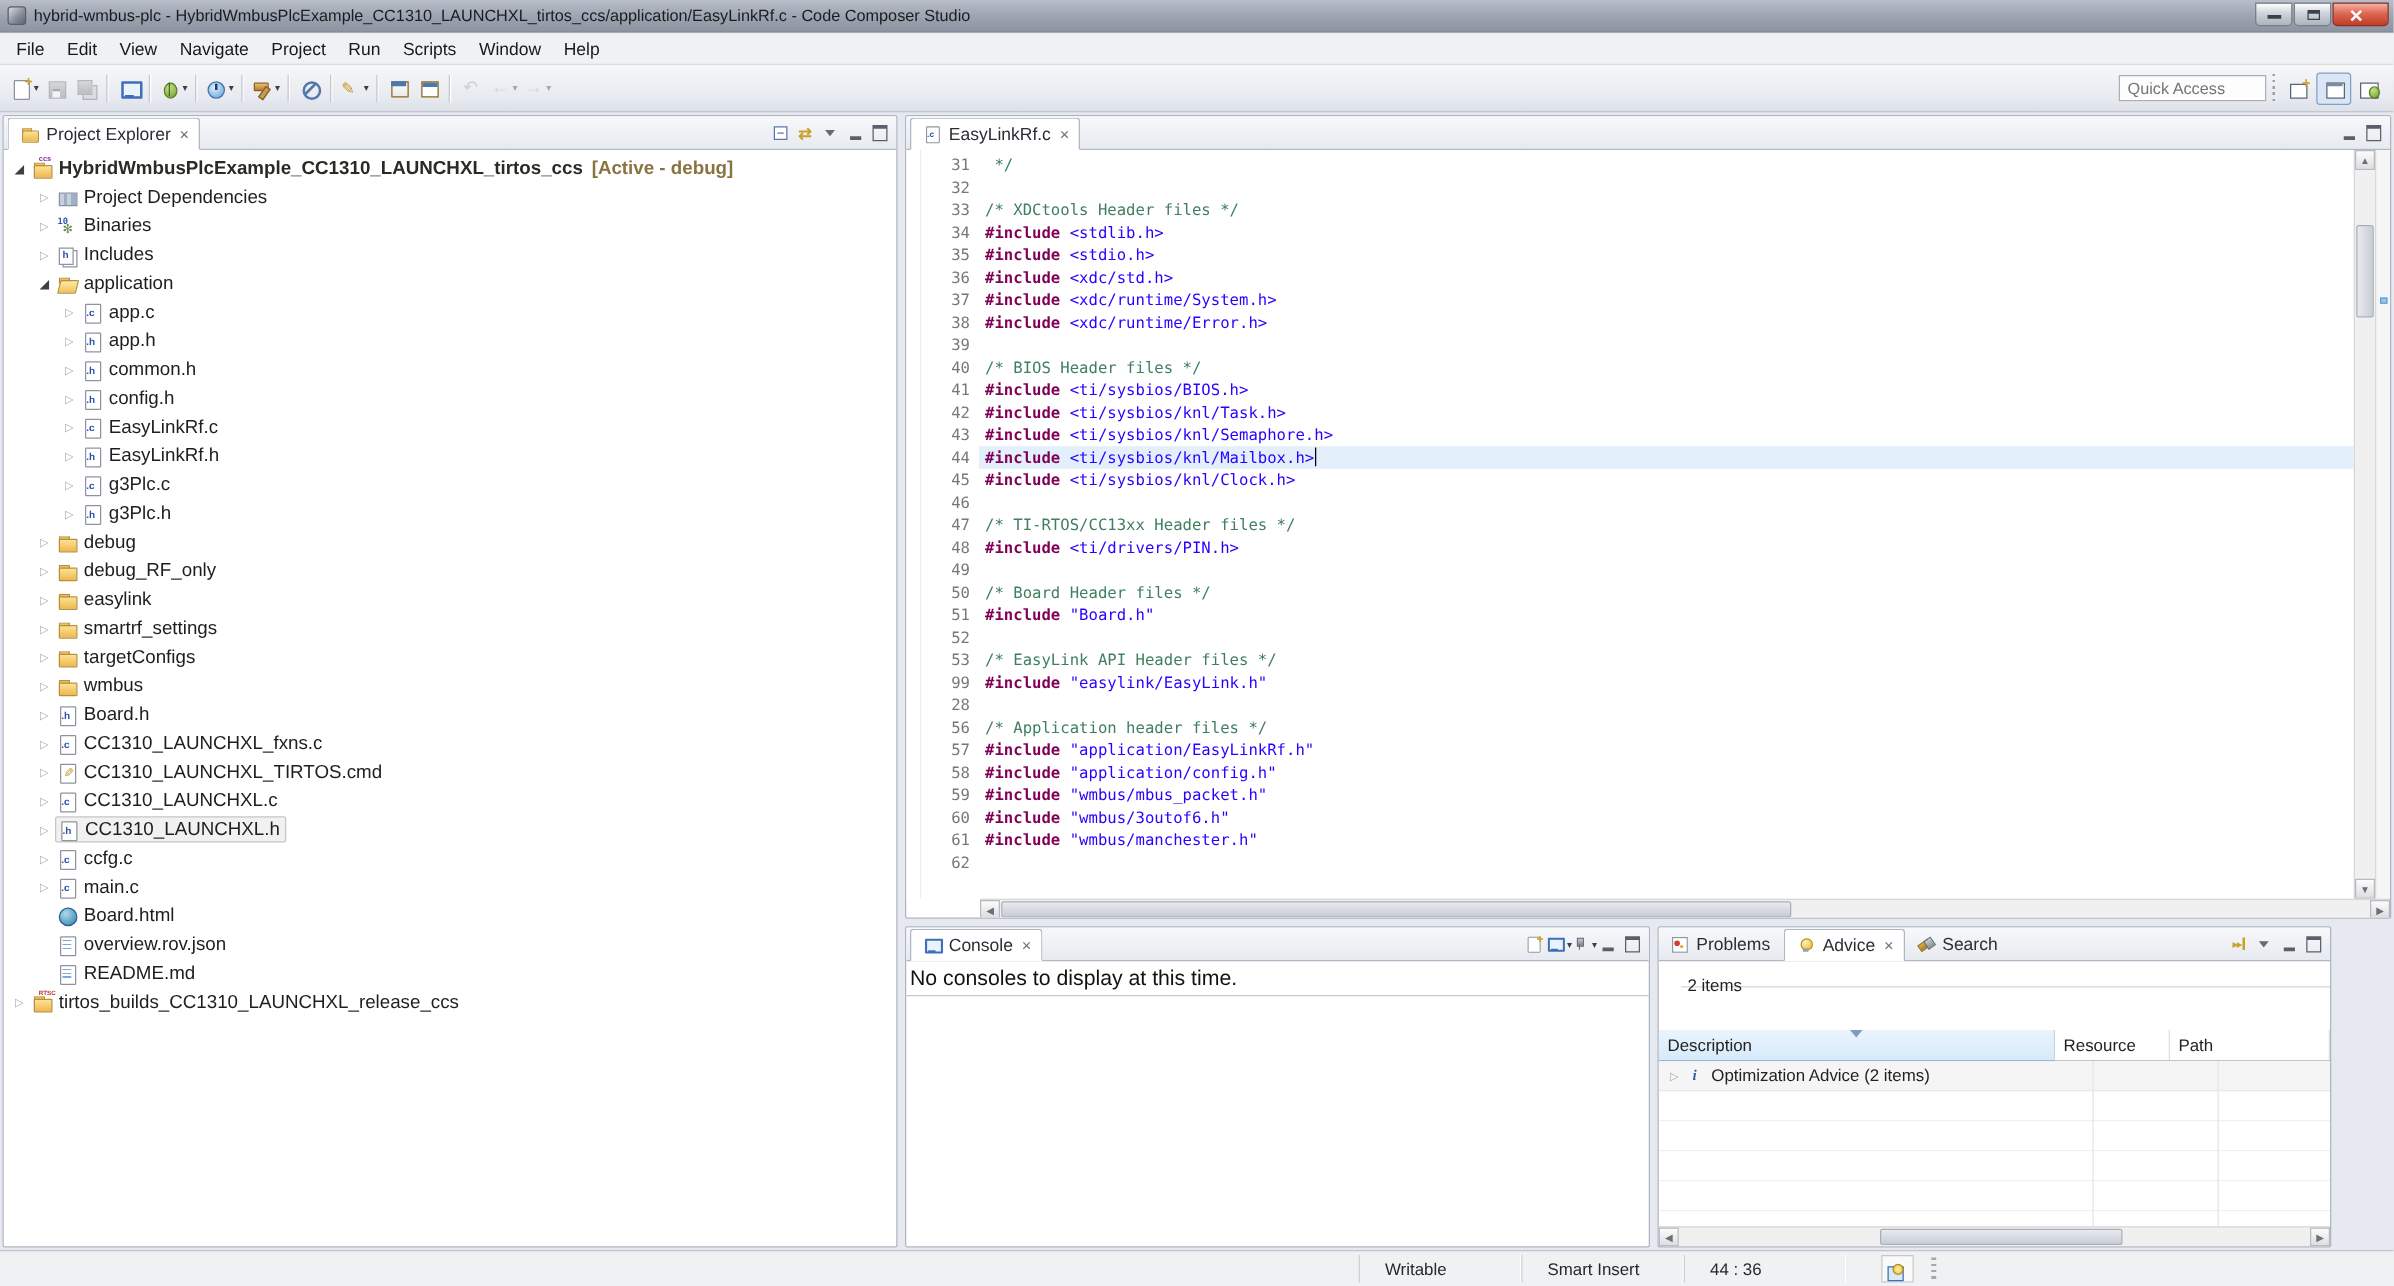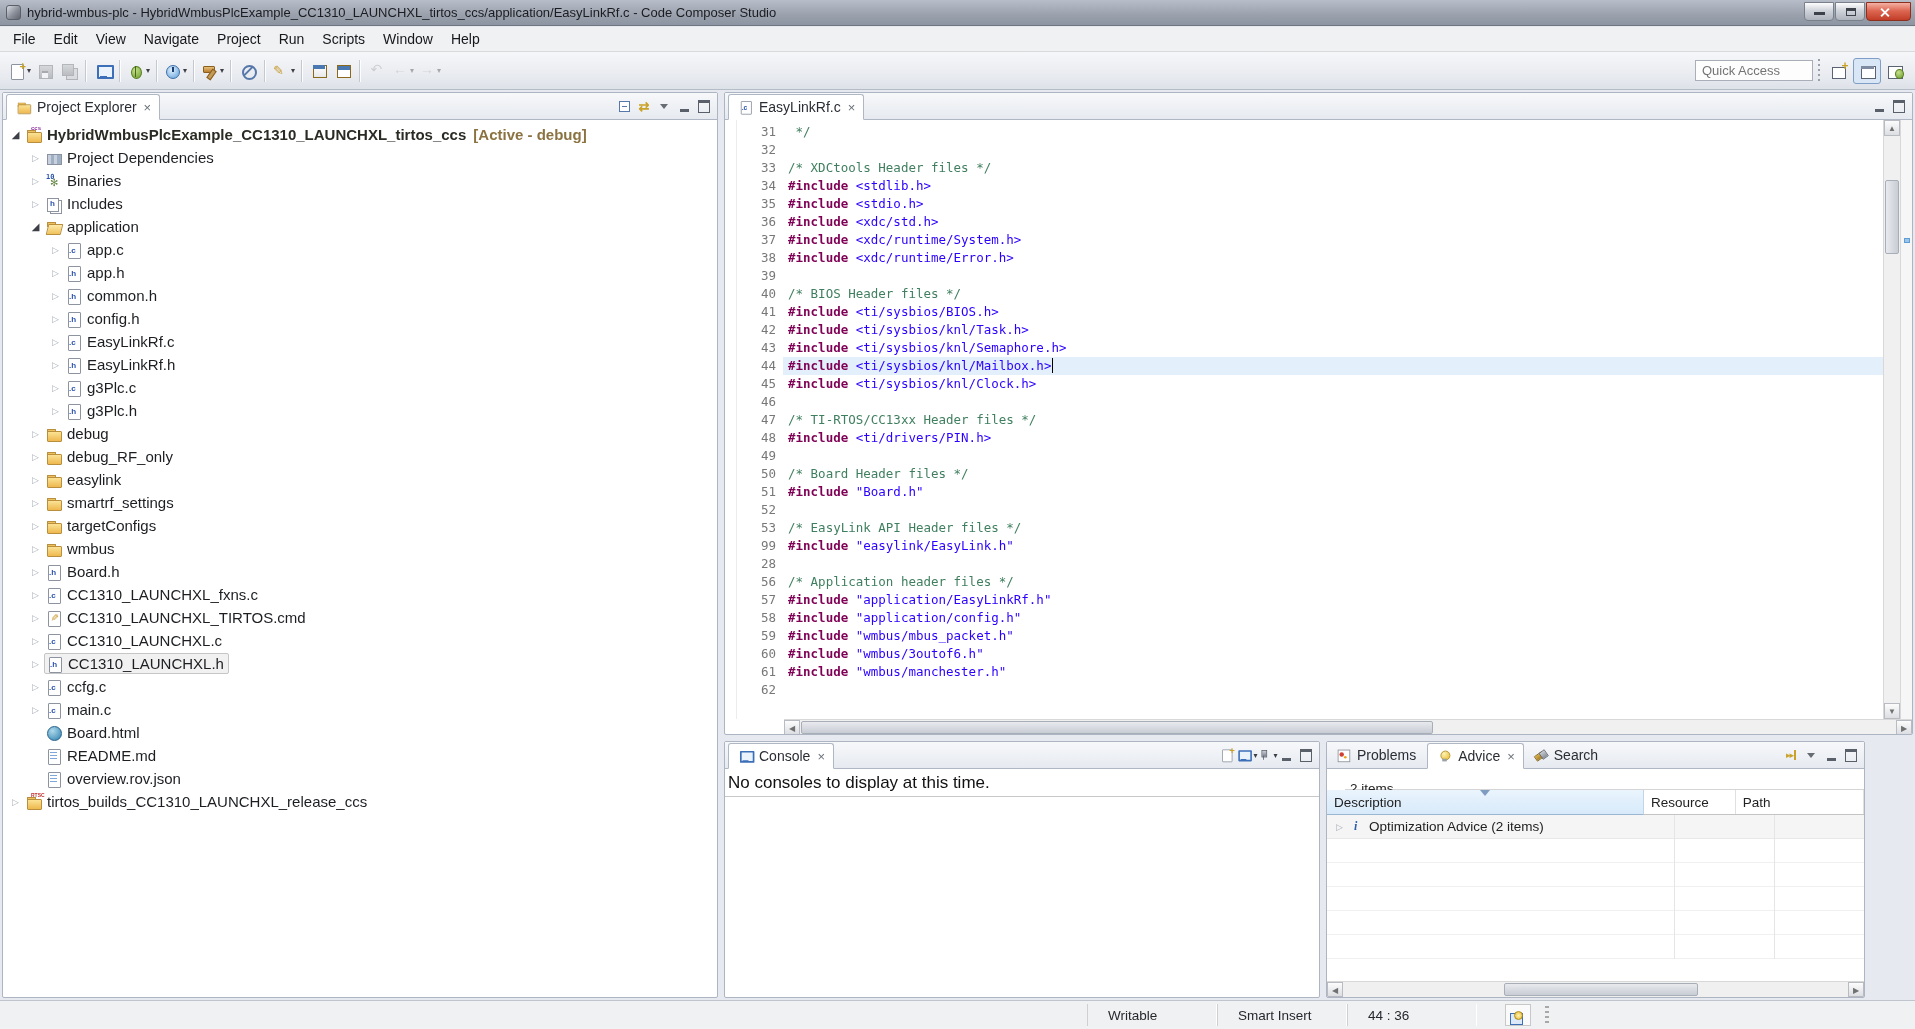--- a/index.html
+++ b/index.html
@@ -161,21 +161,21 @@
   .hsarrow { position:absolute; top:0; width:16px; height:15px; color:#707070; font-size:8px; text-align:center; line-height:15px; background:linear-gradient(#fcfcfc,#dcdee2); border:1px solid #b8bcc2; }
   .hsl { left:0; } .hsr { right:0; }
   .ehthumb { position:absolute; left:17px; top:1px; width:56%; height:13px; background:linear-gradient(#e8eaee,#c8ccd4); border:1px solid #a8aeb8; border-radius:2px; }
 
   
   .con-msg { font-size:17px; padding:4px 6px 3px 3px; border-bottom:1px solid #c8c8c8; color:#111; }
 
   
   .items-row { height:21px; font-size:13.5px; padding:12px 0 0 5px; border-bottom:1px solid #d5d5d5;margin-left:18px; }
   .atable { position:relative; height:196px; }
-  .ahead { display:flex; height:25px; border-bottom:1px solid #c4c4c4; font-size:13.5px; }
+  .ahead { display:flex; height:25px; border-bottom:1px solid #c4c4c4; font-size:13.5px;margin-top:34px; }
   .ahcell { display:flex; align-items:center; padding-left:7px; border-right:1px solid #e0e0e0; background:#fff; position:relative; }
   .ahcell.sorted { background:linear-gradient(#eaf4fd,#d7eafa); border-right:1px solid #bfd5e8; border-bottom:1px solid #9ab6d0; margin-bottom:-1px; }
   .sortmark { position:absolute; top:0; left:50%; margin-left:-5px; width:0; height:0; border:5px solid transparent; border-top:6px solid #7e9cbf; }
   .abody { position:relative; }
   .acol-line { position:absolute; top:0; bottom:0; width:1px; background:#e5e5e5; }
   .arow1 { height:24px; display:flex; align-items:center; background:#f5f5f5; border-bottom:1px solid #e8e8e8; font-size:13.5px; }
   .aempty { height:24px; border-bottom:1px solid #f0f0f0; }
   .phscroll { position:absolute; left:0; right:0; bottom:0; height:16px; background:#f0f0f0; border-top:1px solid #d8d8d8; }
   .phthumb { position:absolute; left:33%; top:1px; width:36%; height:13px; background:linear-gradient(#e8eaee,#c8ccd4); border:1px solid #a8aeb8; border-radius:2px; }
 
@@ -503,28 +503,28 @@
           <span class="arrow"></span>
           <span class="row-inner">
             <span class="ic ic-html-file"></span>
             <span class="lab">Board.html</span>
           </span>
         </div>
         <div class="trow" style="padding-left: 24px;">
           <span class="arrow"></span>
           <span class="row-inner">
             <span class="ic ic-doc ic-text-file"></span>
+            <span class="lab">overview.rov.json</span>
+          </span>
+        </div>
+        <div class="trow" style="padding-left: 24px;">
+          <span class="arrow"></span>
+          <span class="row-inner">
+            <span class="ic ic-doc ic-text-file"></span>
             <span class="lab">README.md</span>
-          </span>
-        </div>
-        <div class="trow" style="padding-left: 24px;">
-          <span class="arrow"></span>
-          <span class="row-inner">
-            <span class="ic ic-doc ic-text-file"></span>
-            <span class="lab">overview.rov.json</span>
           </span>
         </div>
         <div class="trow" style="padding-left: 4px;">
           <span class="arrow">▷</span>
           <span class="row-inner">
             <span class="ic pfold ic-rtsc-project">
               <span class="tag">RTSC</span>
             </span>
             <span class="lab">tirtos_builds_CC1310_LAUNCHXL_release_ccs</span>
           </span>

